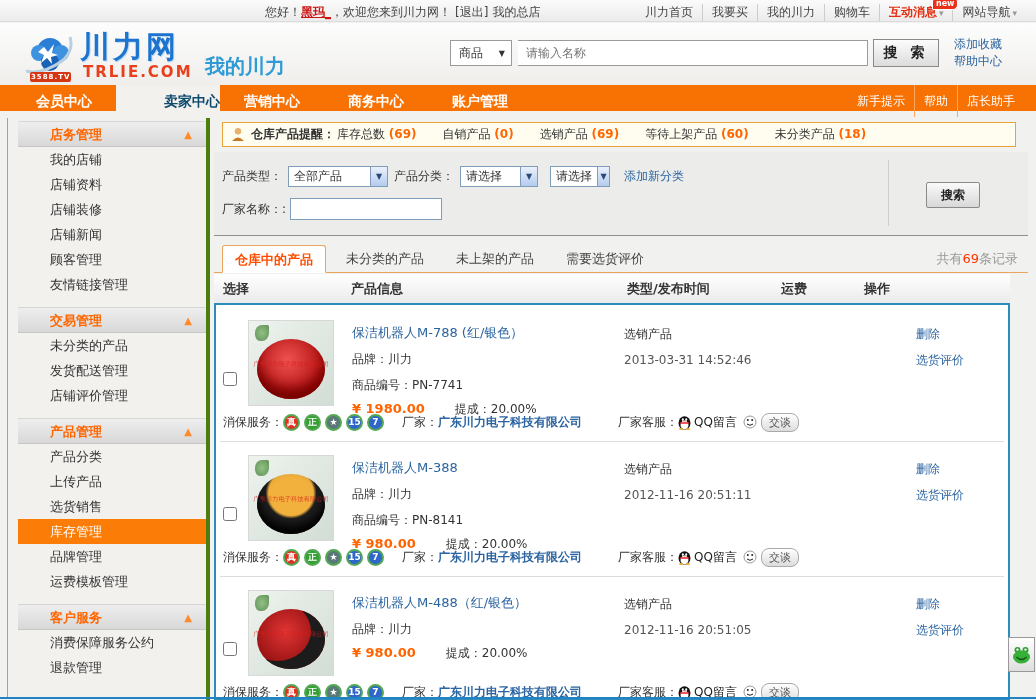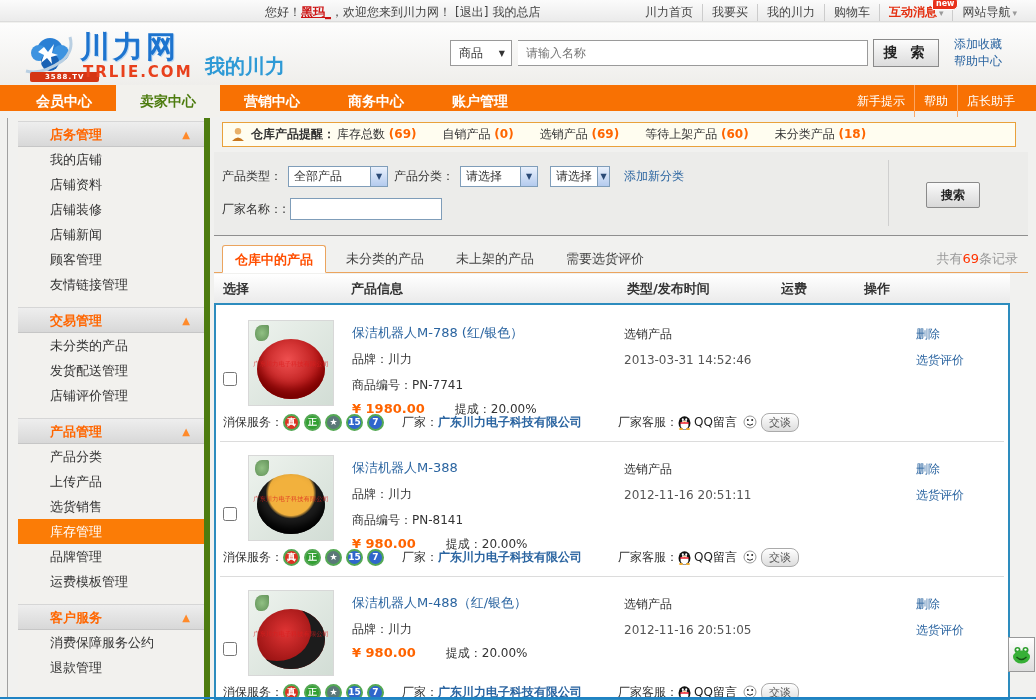--- a/index.html
+++ b/index.html
@@ -20,21 +20,21 @@
   .newbadge { position:absolute; top:-7px; right:-6px; background:#e8301a; color:#fff;
     font-size:8px; line-height:9px; padding:1px 3px; border-radius:5px 5px 5px 1px; border:1px solid #fff; }
   .caret { color:#999; font-size:9px; margin-left:2px; }
   .caret::after { content:"▾"; }
 
   
   .header { position:absolute; top:23px; left:0; width:1036px; height:62px;
     background:linear-gradient(#fdfdfd,#efeeeb); }
   .logo-icon { position:absolute; left:22px; top:8px; width:56px; height:48px; cursor:pointer; }
   .logo-sub { position:absolute; left:30px; top:49px; background:#d53614; color:#fff;
-    font-size:7px; font-weight:bold; padding:1px 15px; border-radius:2px; letter-spacing:1px; }
+    font-size:7px; font-weight:bold; padding:1px 1px; border-radius:2px; letter-spacing:1px; }
   .logo-cn { position:absolute; left:80px; top:4px; font-size:30px; font-weight:bold;
     color:#1d74cf; letter-spacing:3px; text-shadow:1px 1px 0 #bcd8f2; cursor:pointer; }
   .logo-en { position:absolute; left:83px; top:40px; font-size:15px; font-weight:bold;
     color:#e8401c; letter-spacing:2px; }
   .my-chuanli { position:absolute; left:205px; top:30px; font-size:20px; font-weight:bold; color:#2e9ad6; }
   .search-select { position:absolute; left:450px; top:17px; width:62px; height:26px;
     border:1px solid #9a9a9a; background:#fff; display:flex; align-items:center;
     font-size:12px; color:#333; cursor:pointer; }
   .search-select .txt { flex:1; padding-left:8px; }
   .search-select .dar { font-size:8px; color:#333; padding-right:6px; }
@@ -46,30 +46,30 @@
     background:linear-gradient(#fcfcfc,#dcdcdc); border:1px solid #8a8a8a;
     font-size:14px; font-weight:bold; color:#222; letter-spacing:4px; cursor:pointer; font-family:inherit; }
   .fav-links { position:absolute; left:954px; top:13px; font-size:12px; line-height:17px; }
   .fav-links div { color:#2a64a0; cursor:pointer; }
 
   
   .mainnav { position:absolute; top:85px; left:0; width:1036px; height:26px; background:#f87103; }
   .mainnav .tabs { display:flex; margin-left:12px; height:32px; }
   .mainnav .ntab { width:104px; text-align:center; line-height:32px; font-size:14px;
     font-weight:bold; color:#fff; cursor:pointer; }
-  .mainnav .ntab.active { background:#f2f1ed; color:#4d7c0f; }
+  .mainnav .ntab.active { background:#f2f1ed; color:#0c4a6e;text-align:right; }
   .mainnav .nright { position:absolute; right:12px; top:0; height:32px; line-height:32px;
     font-size:12px; color:#fff; display:flex; }
   .mainnav .nright span { padding:0 9px; border-right:1px solid #fca662; cursor:pointer; }
   .mainnav .nright span:last-child { border-right:none; }
 
   
   .gutter-line { position:absolute; left:7px; top:118px; width:1px; height:580px; background:#a0a0a0; }
   .sidebar { position:absolute; left:18px; top:118px; width:192px; height:582px;
-    background:#f2f1ee; border-right:6px solid #4d7c0f; }
+    background:#f2f1ee; border-right:4px solid #4d7c0f; }
   .sb-head { height:26px; line-height:26px; background:linear-gradient(#eeeeee,#d8d8d8);
     border-top:1px solid #d6d6d6; border-bottom:1px solid #c6c6c6;
     color:#ff6600; font-size:13px; font-weight:bold; padding-left:32px; position:relative;
     margin-top:3px; cursor:pointer; }
   .sb-head .tri { position:absolute; right:14px; top:0; color:#ff8a2a; font-size:10px; }
   .sb-head .tri::after { content:"▲"; }
   .sidebar ul { list-style:none; margin-bottom:10px; }
   .sidebar li { height:25px; line-height:25px; font-size:13px; color:#333;
     padding-left:32px; cursor:pointer; white-space:nowrap; }
   .sidebar li.active { background:#fb7c06; color:#fff; }

